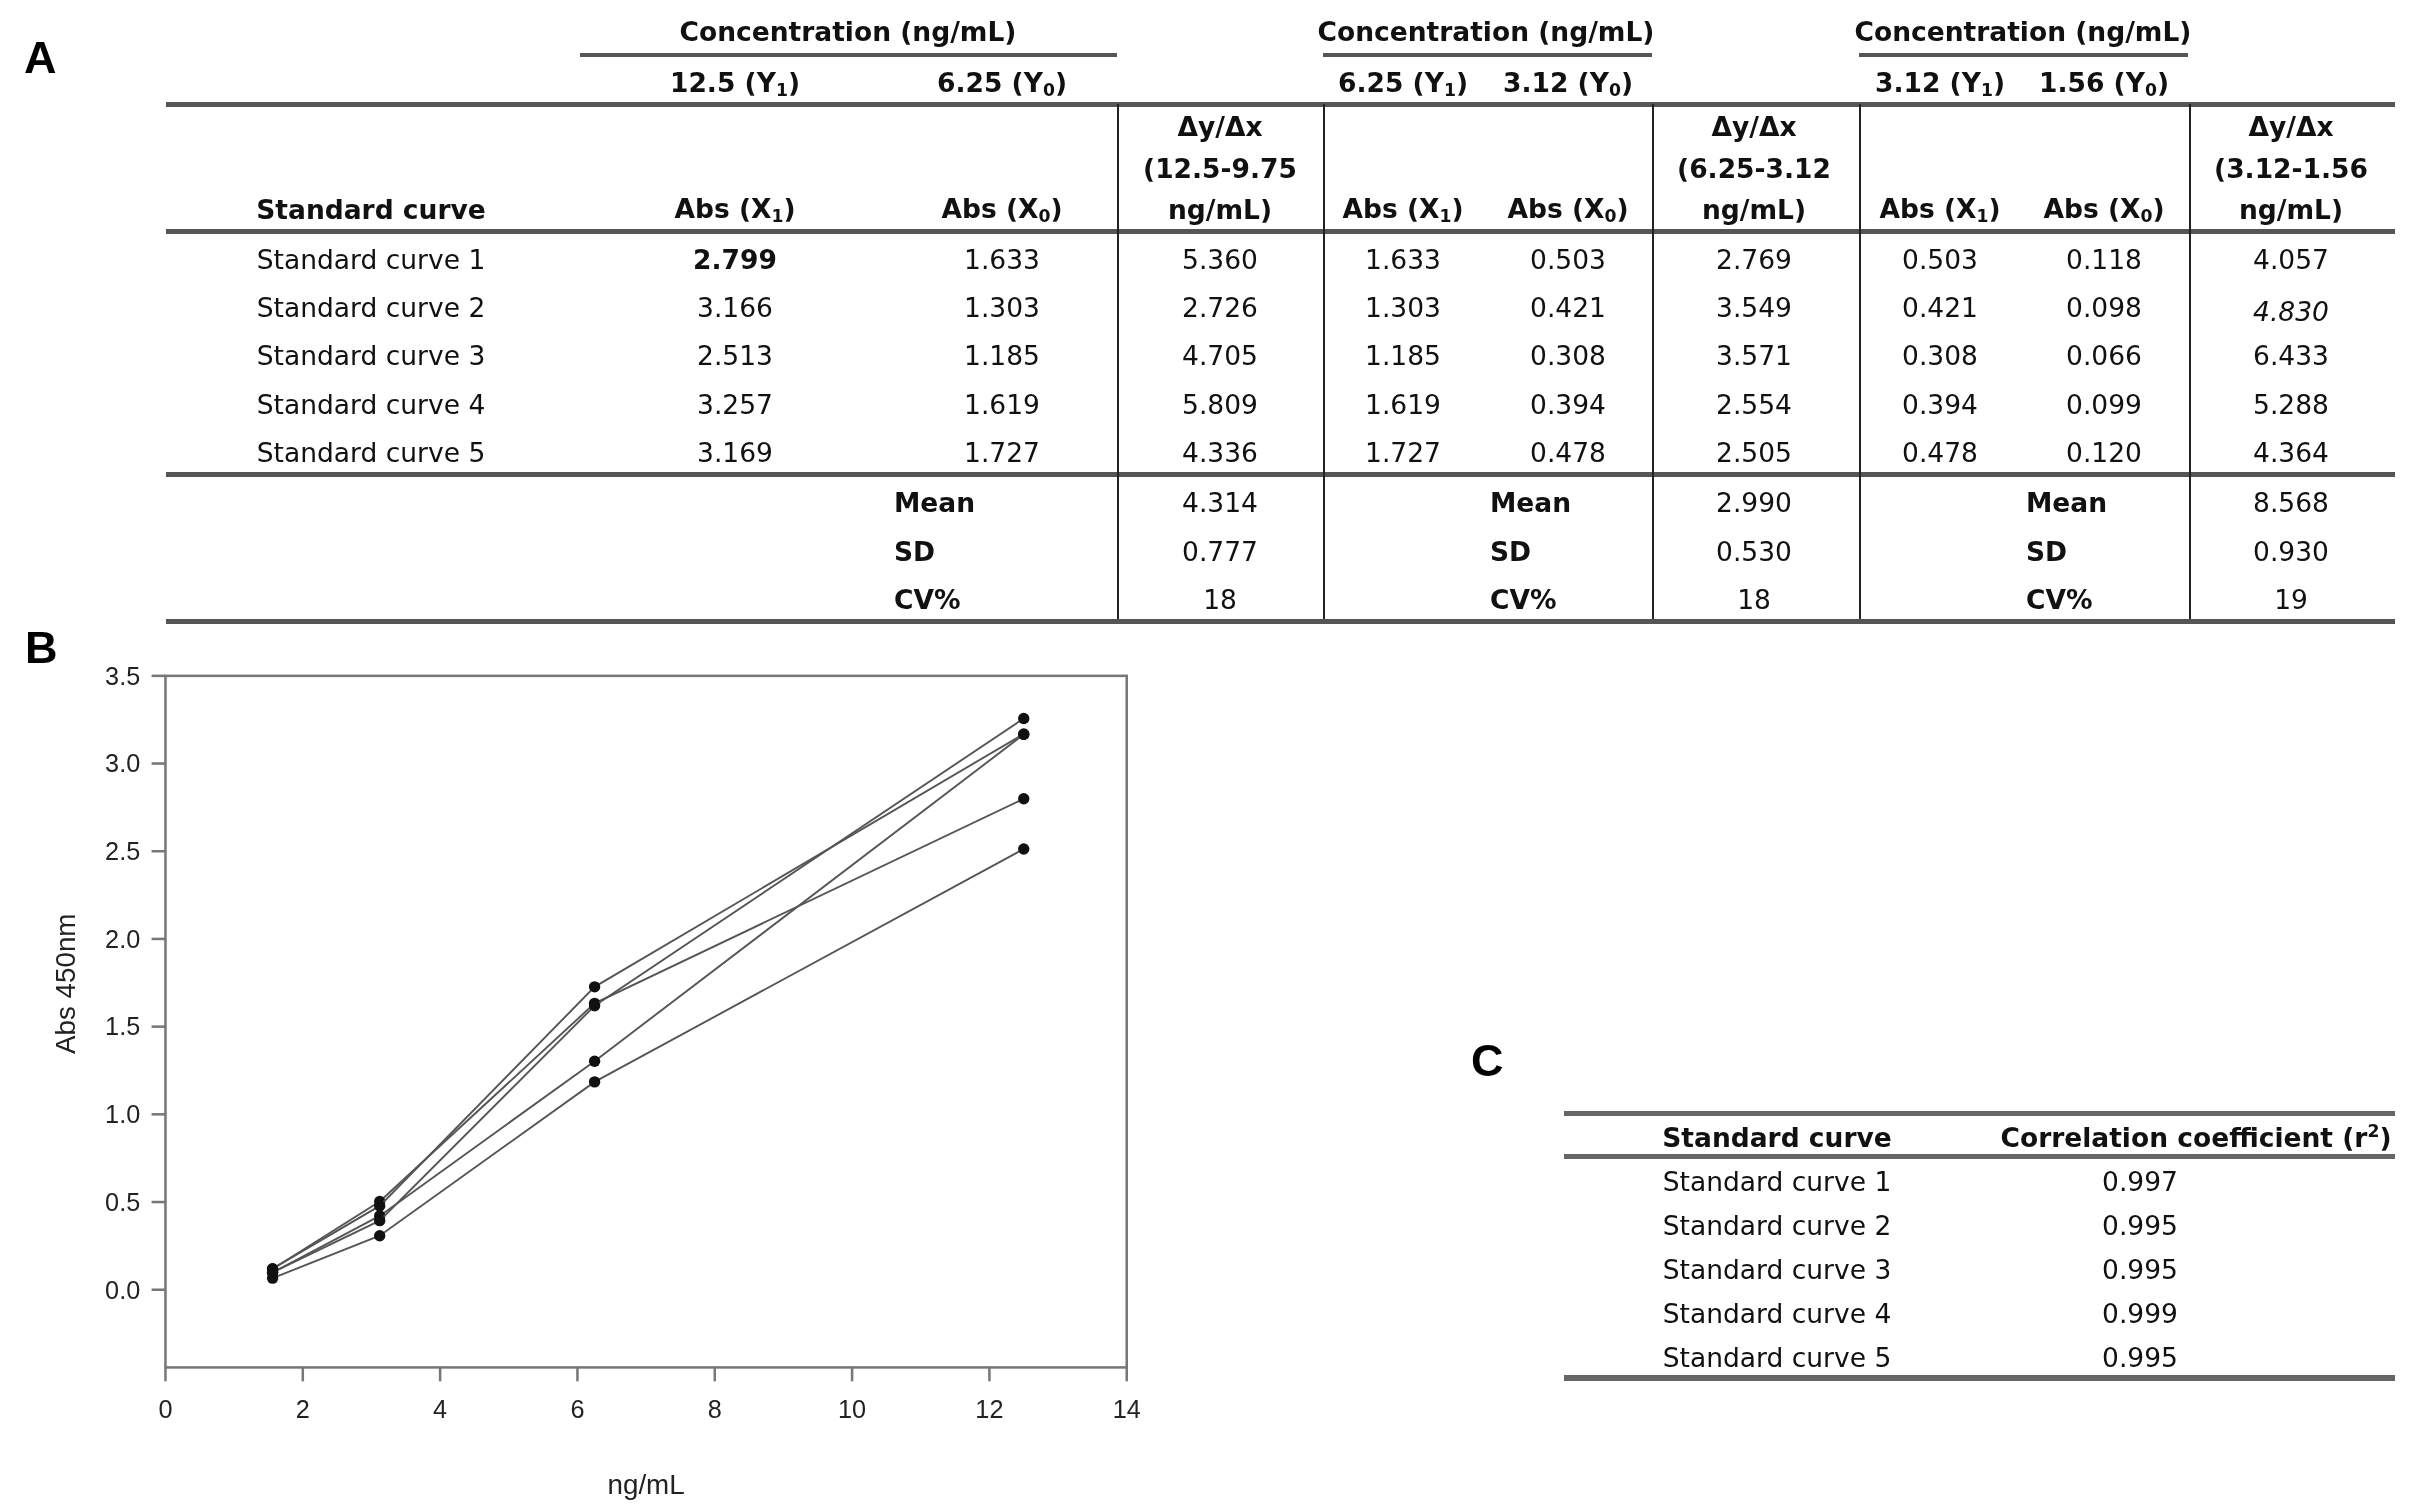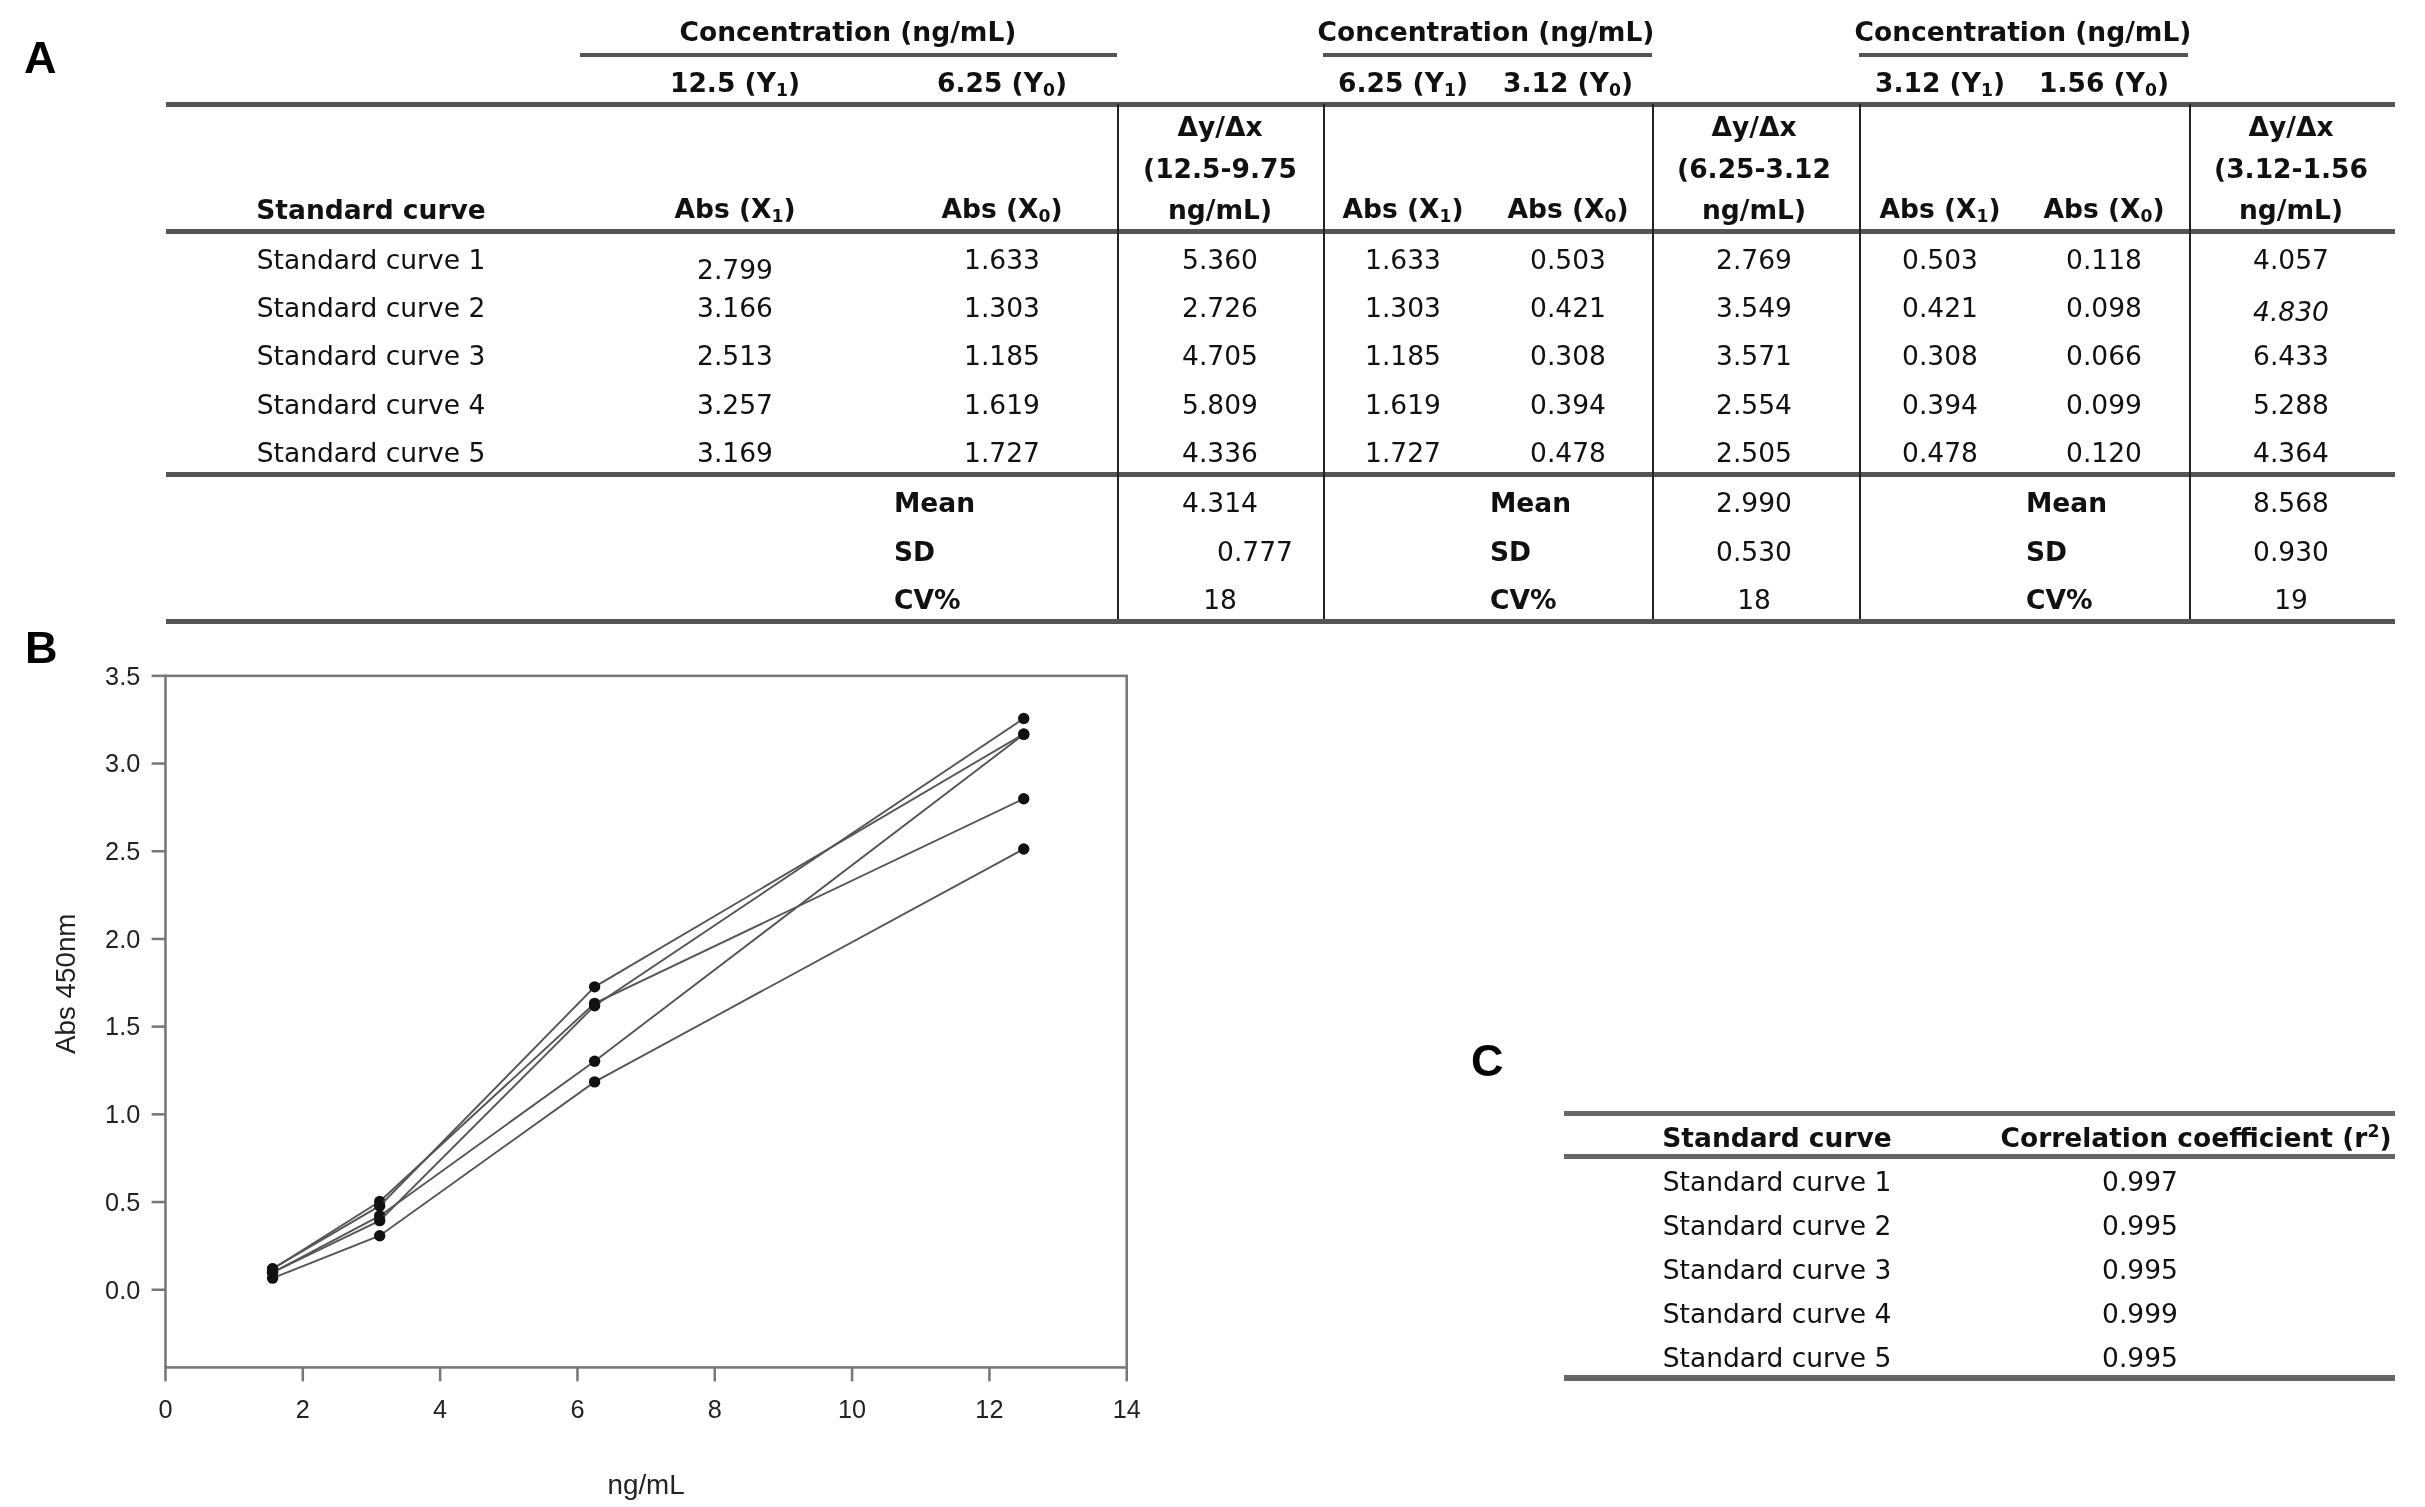--- a/index.html
+++ b/index.html
@@ -54,21 +54,21 @@
     <div class="cell hdr" style="left: 2291px; top: 169px;">(3.12-1.56</div>
     <div class="cell hdr" style="left: 2291px; top: 210px;">ng/mL)</div>
     <div class="cell hdr" style="left: 371px; top: 210px;">Standard curve</div>
     <div class="cell hdr" style="left: 735px; top: 210px;">Abs (X<sub>1</sub>)</div>
     <div class="cell hdr" style="left: 1002px; top: 210px;">Abs (X<sub>0</sub>)</div>
     <div class="cell hdr" style="left: 1403px; top: 210px;">Abs (X<sub>1</sub>)</div>
     <div class="cell hdr" style="left: 1568px; top: 210px;">Abs (X<sub>0</sub>)</div>
     <div class="cell hdr" style="left: 1940px; top: 210px;">Abs (X<sub>1</sub>)</div>
     <div class="cell hdr" style="left: 2104px; top: 210px;">Abs (X<sub>0</sub>)</div>
     <div class="cell" style="left: 371px; top: 260px;">Standard curve 1</div>
-    <div class="cell" style="left: 735px; top: 270px;">2.799</div>
+    <div class="cell" style="left: 735px; top: 260px; font-weight: bold;">2.799</div>
     <div class="cell" style="left: 1002px; top: 260px;">1.633</div>
     <div class="cell" style="left: 1220px; top: 260px;">5.360</div>
     <div class="cell" style="left: 1403px; top: 260px;">1.633</div>
     <div class="cell" style="left: 1568px; top: 260px;">0.503</div>
     <div class="cell" style="left: 1754px; top: 260px;">2.769</div>
     <div class="cell" style="left: 1940px; top: 260px;">0.503</div>
     <div class="cell" style="left: 2104px; top: 260px;">0.118</div>
     <div class="cell" style="left: 2291px; top: 260px;">4.057</div>
     <div class="cell" style="left: 371px; top: 308px;">Standard curve 2</div>
     <div class="cell" style="left: 735px; top: 308px;">3.166</div>
@@ -112,21 +112,21 @@
     <div class="cell" style="left: 2291px; top: 453px;">4.364</div>
     <div class="cell hdr" style="left: 894px; top: 503px; transform: translate(0px, -50%); text-align: left;">Mean</div>
     <div class="cell hdr" style="left: 1490px; top: 503px; transform: translate(0px, -50%); text-align: left;">Mean</div>
     <div class="cell hdr" style="left: 2026px; top: 503px; transform: translate(0px, -50%); text-align: left;">Mean</div>
     <div class="cell" style="left: 1220px; top: 503px;">4.314</div>
     <div class="cell" style="left: 1754px; top: 503px;">2.990</div>
     <div class="cell" style="left: 2291px; top: 503px;">8.568</div>
     <div class="cell hdr" style="left: 894px; top: 552px; transform: translate(0px, -50%); text-align: left;">SD</div>
     <div class="cell hdr" style="left: 1490px; top: 552px; transform: translate(0px, -50%); text-align: left;">SD</div>
     <div class="cell hdr" style="left: 2026px; top: 552px; transform: translate(0px, -50%); text-align: left;">SD</div>
-    <div class="cell" style="left: 1220px; top: 552px; margin-left: 35px;">0.777</div>
+    <div class="cell" style="left: 1220px; top: 552px;">0.777</div>
     <div class="cell" style="left: 1754px; top: 552px;">0.530</div>
     <div class="cell" style="left: 2291px; top: 552px;">0.930</div>
     <div class="cell hdr" style="left: 894px; top: 600px; transform: translate(0px, -50%); text-align: left;">CV%</div>
     <div class="cell hdr" style="left: 1490px; top: 600px; transform: translate(0px, -50%); text-align: left;">CV%</div>
     <div class="cell hdr" style="left: 2026px; top: 600px; transform: translate(0px, -50%); text-align: left;">CV%</div>
     <div class="cell" style="left: 1220px; top: 600px;">18</div>
     <div class="cell" style="left: 1754px; top: 600px;">18</div>
     <div class="cell" style="left: 2291px; top: 600px; text-align: right;">19</div>
   </div>
 

